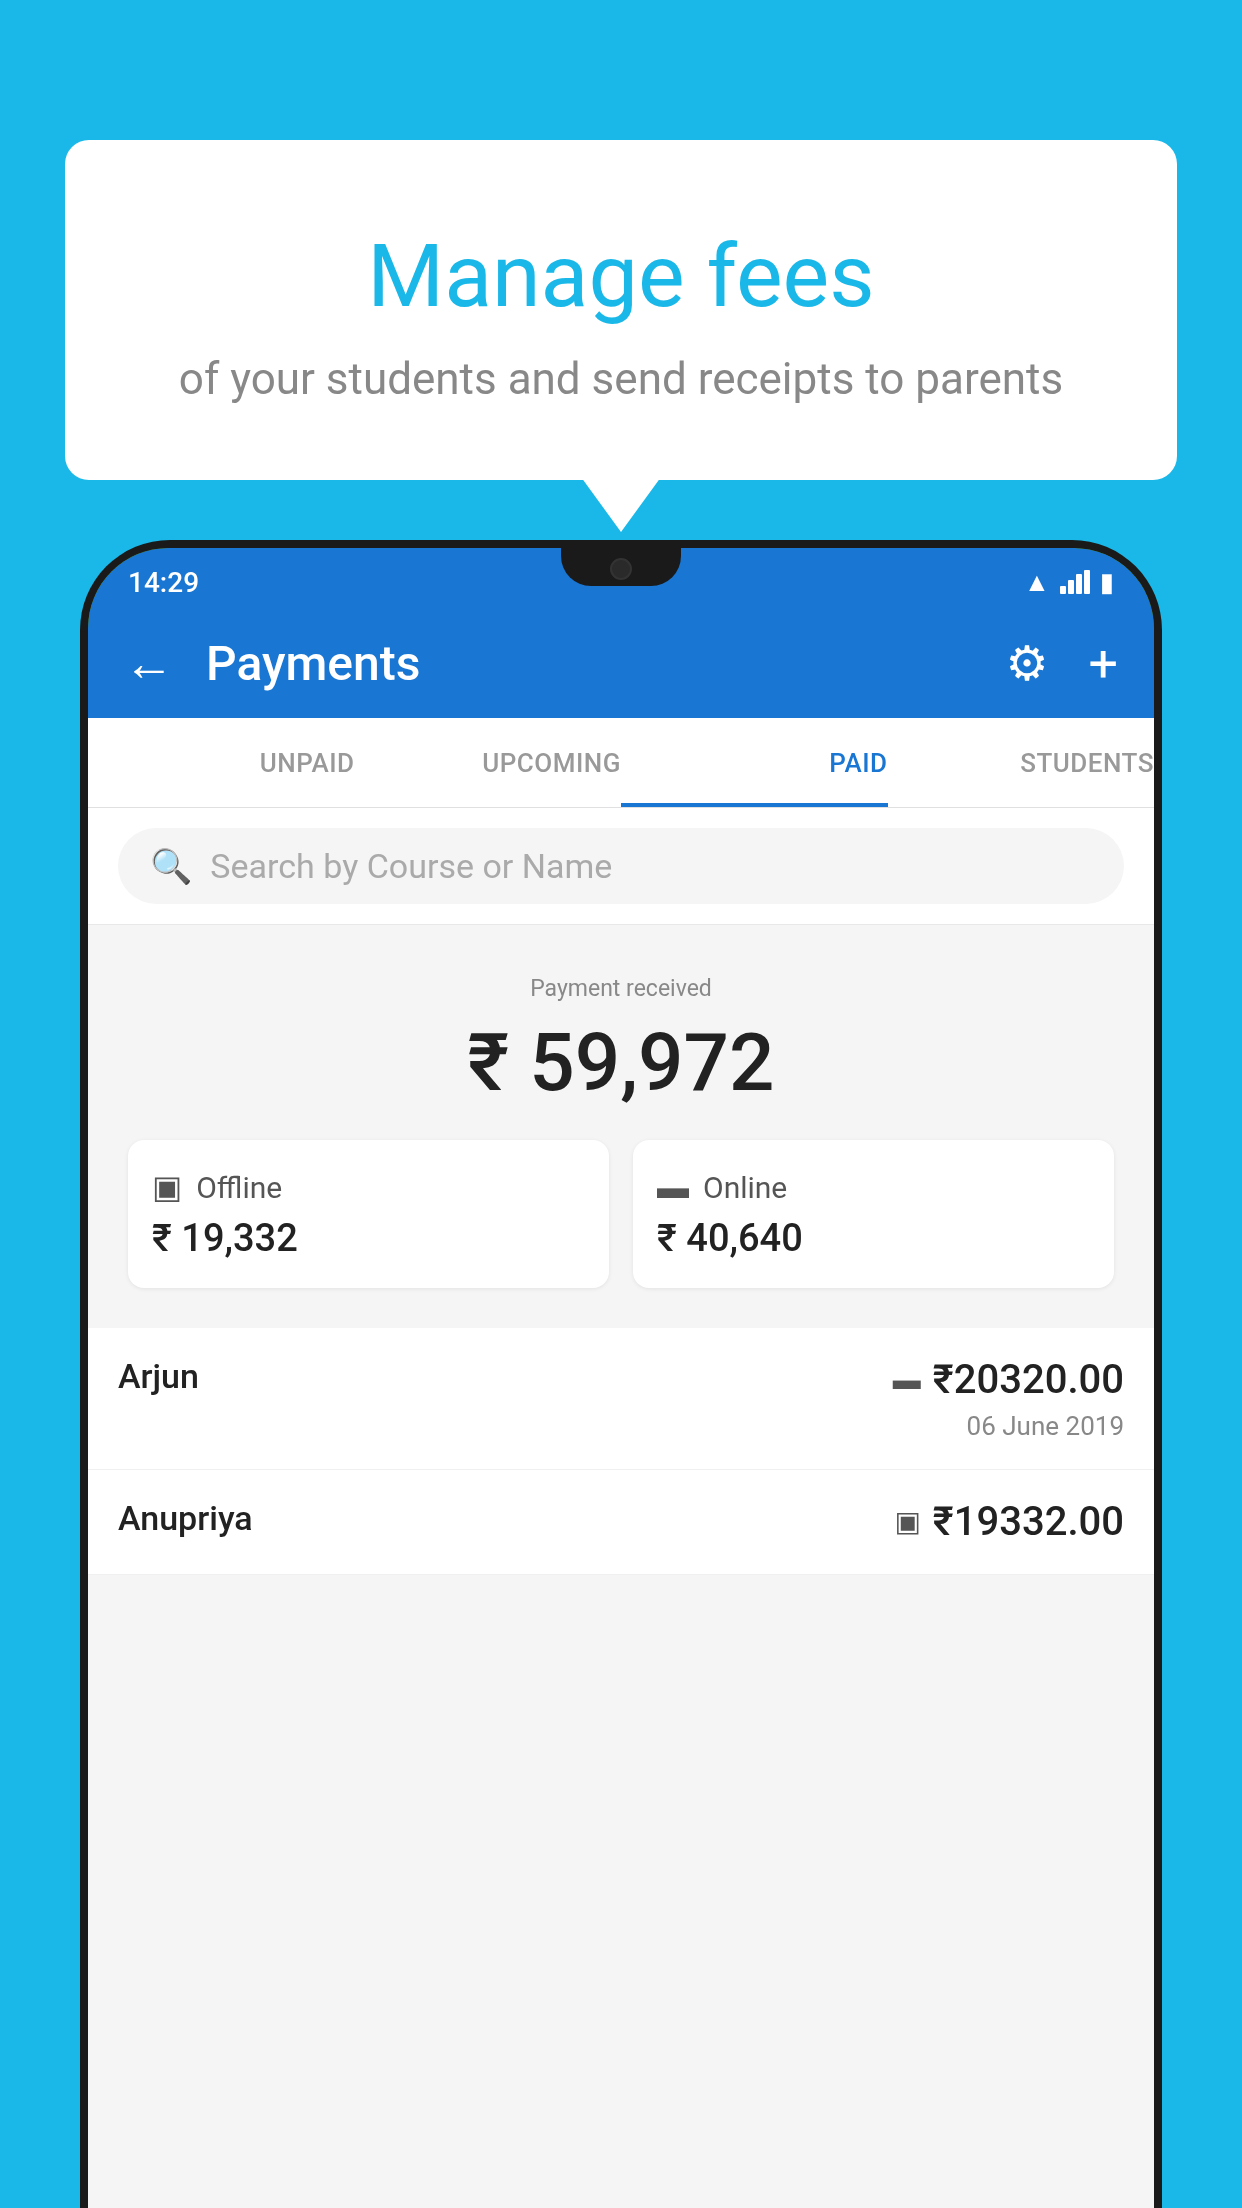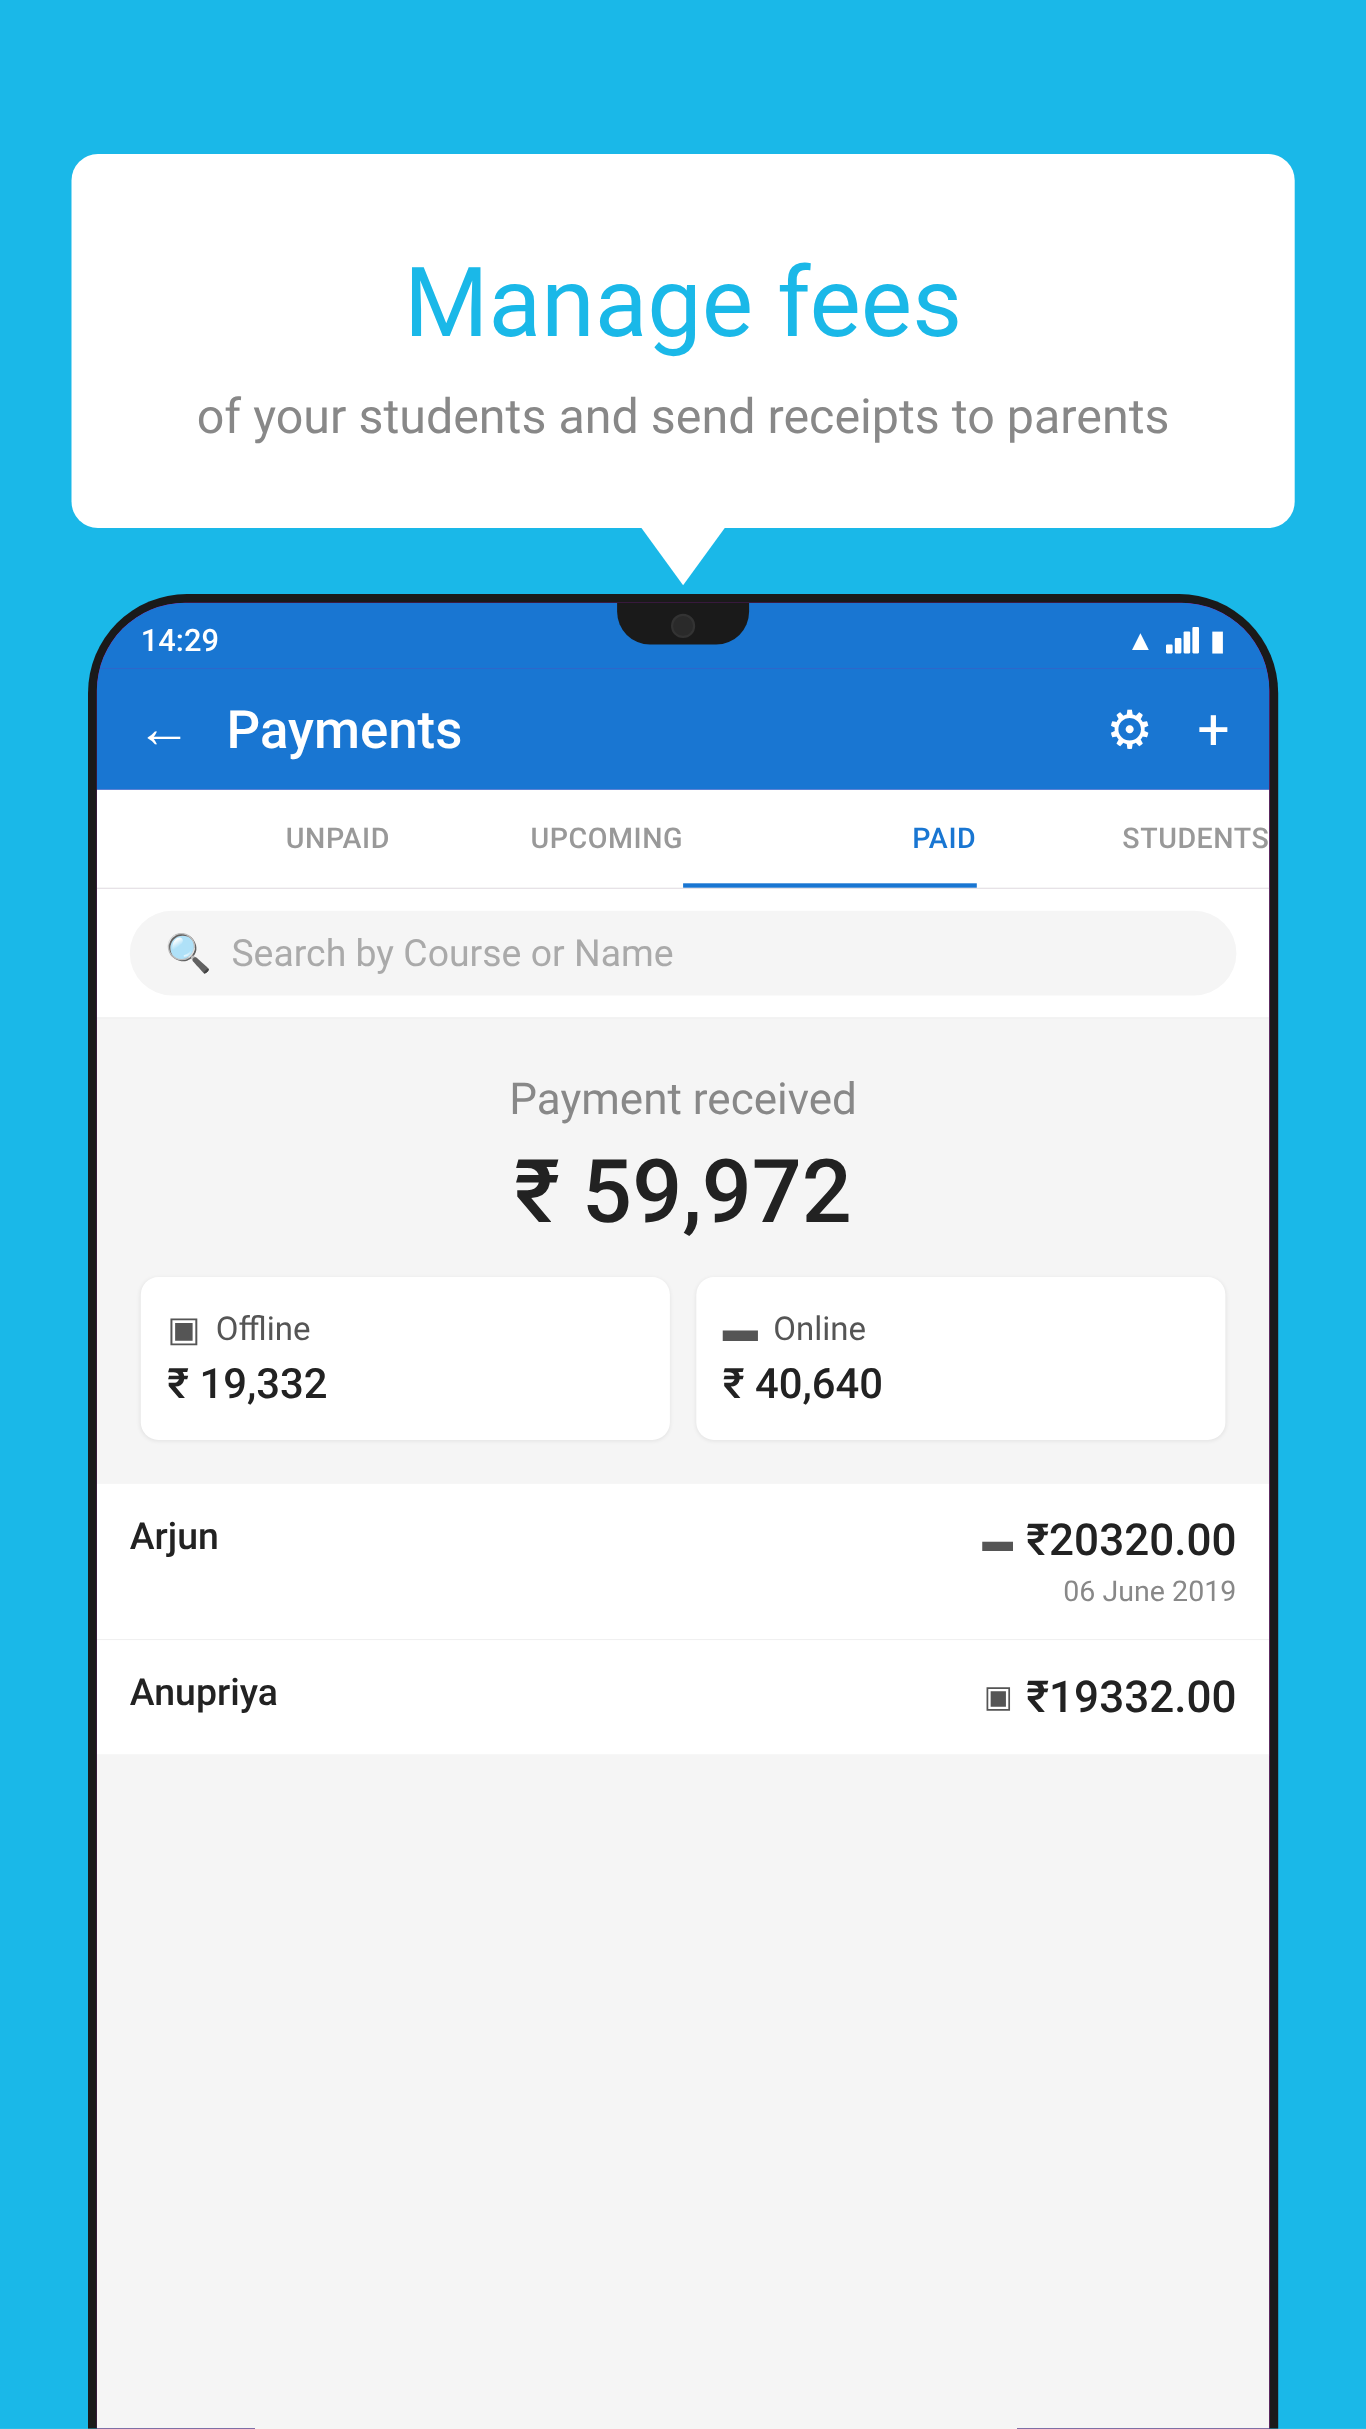--- a/index.html
+++ b/index.html
@@ -73,21 +73,21 @@
       padding: 0;
       overflow: hidden;
     }
 
     .phone-inner {
       position: absolute;
       top: 8px;
       left: 8px;
       right: 8px;
       bottom: 0;
-      background: #a21caf;
+      background: #4d7c0f;
       border-radius: 80px 80px 0 0;
       overflow: hidden;
     }
 
     
     .notch {
       position: absolute;
       top: 0;
       left: 50%;
       transform: translateX(-50%);
@@ -253,21 +253,21 @@
 
     
     .payment-summary {
       background: #f5f5f5;
       padding: 50px 30px 30px;
       text-align: center;
     }
 
     .payment-label {
       color: #888;
-      font-size: 40px;
+      font-size: 23px;
       margin-bottom: 14px;
     }
 
     .payment-amount {
       color: #222;
       font-size: 80px;
       font-weight: 500;
       margin-bottom: 30px;
     }
 

